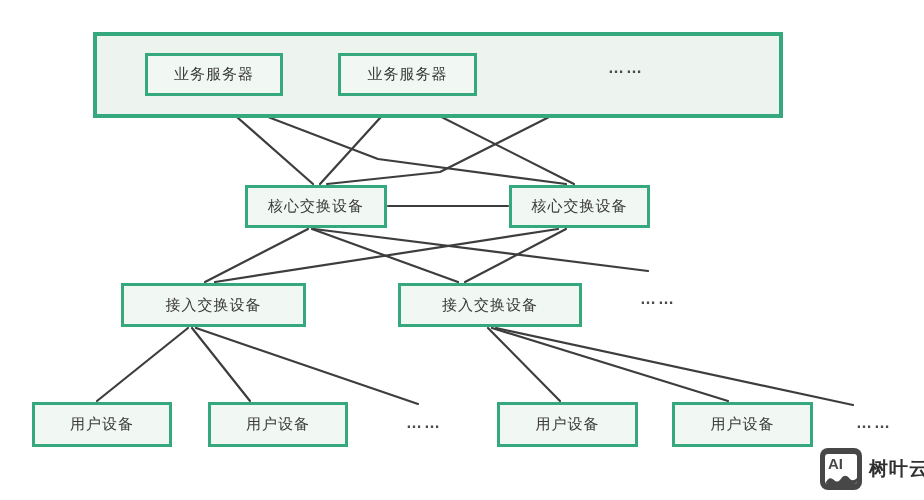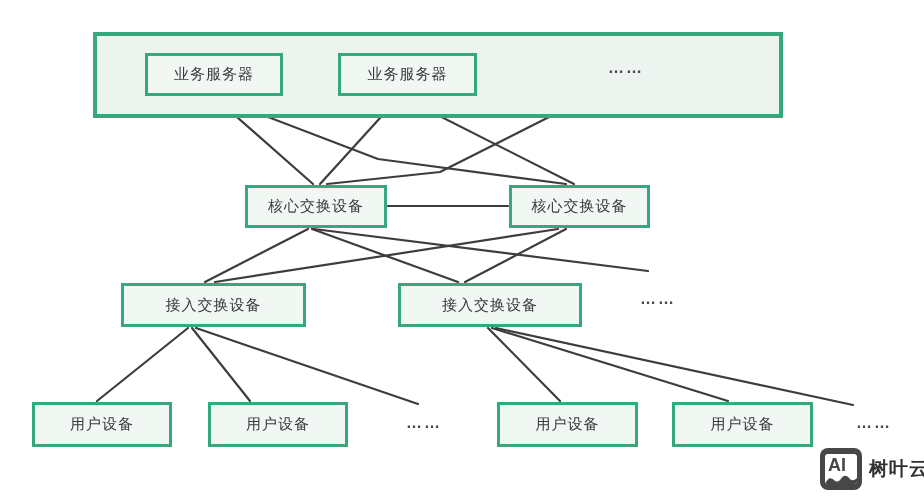--- a/index.html
+++ b/index.html
@@ -29,21 +29,21 @@
   }
   .brand-icon{
     position:relative;width:42px;height:42px;background:#474747;border-radius:8px;
     flex:0 0 auto;
   }
   .brand-icon-inner{
     position:absolute;left:5px;top:6px;right:5px;bottom:6px;
     background:#ffffff;border-radius:3px;overflow:hidden;
   }
   .brand-ai{
-    position:absolute;left:3px;top:1px;font-size:18px;font-weight:700;color:#474747;
+    position:absolute;left:3px;top:1px;font-size:15px;font-weight:700;color:#474747;
     letter-spacing:0;
   }
   .brand-mountains{position:absolute;left:0;bottom:0;width:100%;height:14px;}
   .brand-mountains path{fill:#474747;}
   .brand-text{
     margin-left:7px;font-size:19px;font-weight:700;color:#303030;letter-spacing:1px;
     line-height:42px;white-space:nowrap;
   }
 </style>
 </head>

